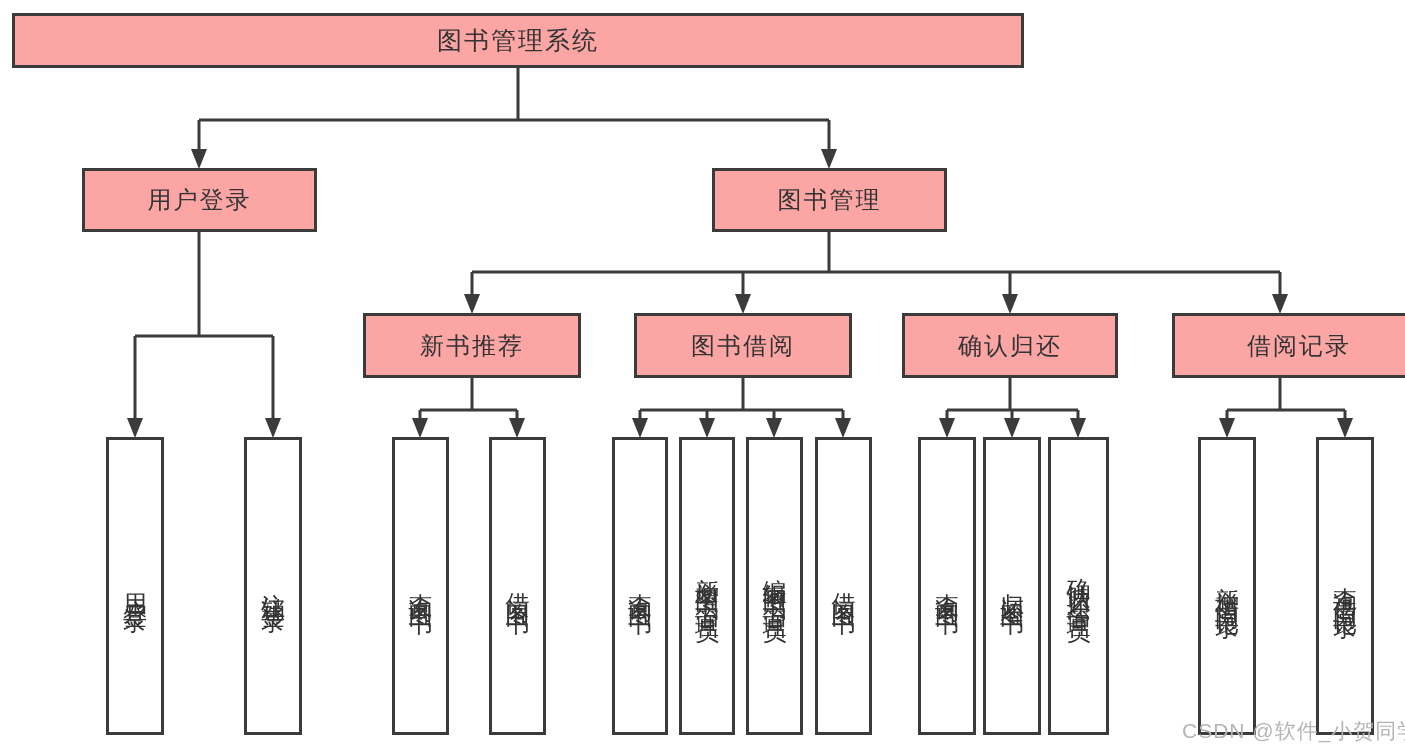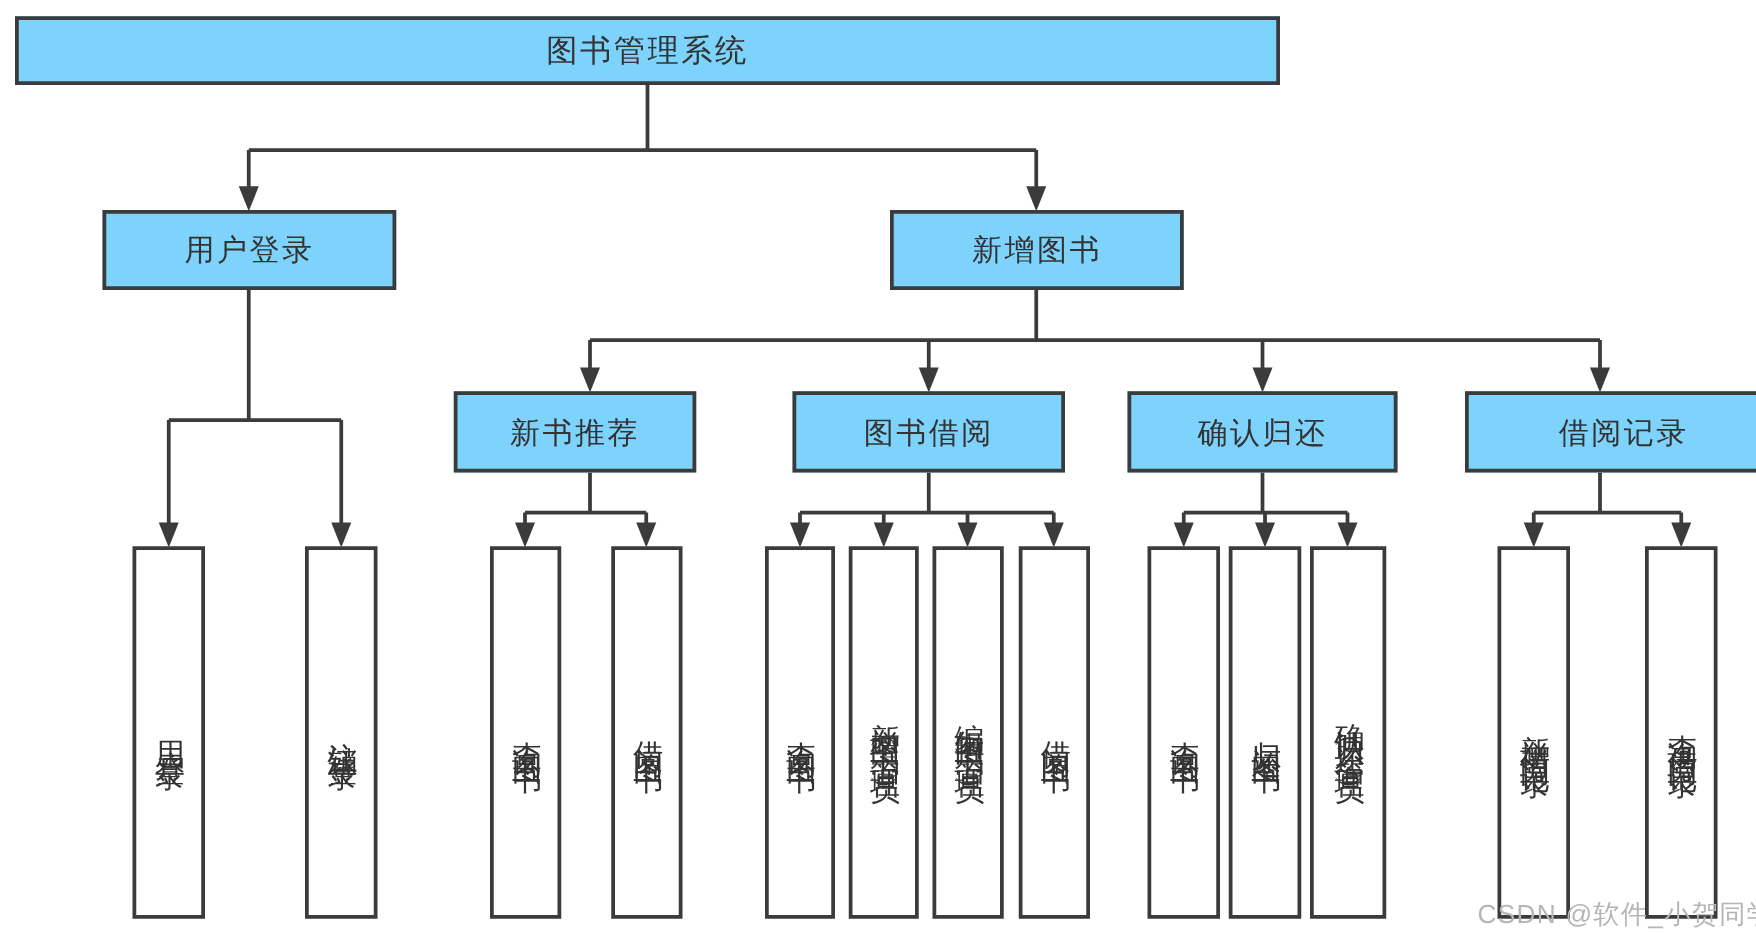--- a/index.html
+++ b/index.html
@@ -12,21 +12,21 @@
     font-family: "Liberation Sans", sans-serif;
     color: var(--text, #333333);
     overflow: hidden;
   }
   svg.connectors { position: absolute; left: 0; top: 0; }
   svg.connectors path { stroke: var(--line, #3b3b3b); stroke-width: 3; fill: none; }
   svg.connectors polygon { fill: var(--line, #3b3b3b); stroke: none; }
   .node {
     position: absolute;
     border: 3px solid var(--line, #3b3b3b);
-    background: #7dd3fc;
+    background: #fca5a5;
     display: flex;
     align-items: center;
     justify-content: center;
     font-size: 24px;
     letter-spacing: 2px;
     white-space: nowrap;
   }
   .node.root { font-size: 25px; }
   .leaf {
     position: absolute;
@@ -112,24 +112,24 @@
   </svg>
 
   <div class="node root" style="left:12px; top:13px; width:1012px; height:55px;">
     <span>图书管理系统</span>
   </div>
 
   <div class="node" style="left:82px; top:168px; width:235px; height:64px;">
     <span>用户登录</span>
   </div>
   <div class="node" style="left:712px; top:168px; width:235px; height:64px;">
-    <span>新增图书</span>
+    <span>图书管理</span>
   </div>
 
-  <div class="node" style="left:363px; top:313px; width:194px; height:65px;">
+  <div class="node" style="left:363px; top:313px; width:218px; height:65px;">
     <span>新书推荐</span>
   </div>
   <div class="node" style="left:634px; top:313px; width:218px; height:65px;">
     <span>图书借阅</span>
   </div>
   <div class="node" style="left:902px; top:313px; width:216px; height:65px;">
     <span>确认归还</span>
   </div>
   <div class="node" style="left:1172px; top:313px; width:254px; height:65px;">
     <span>借阅记录</span>

